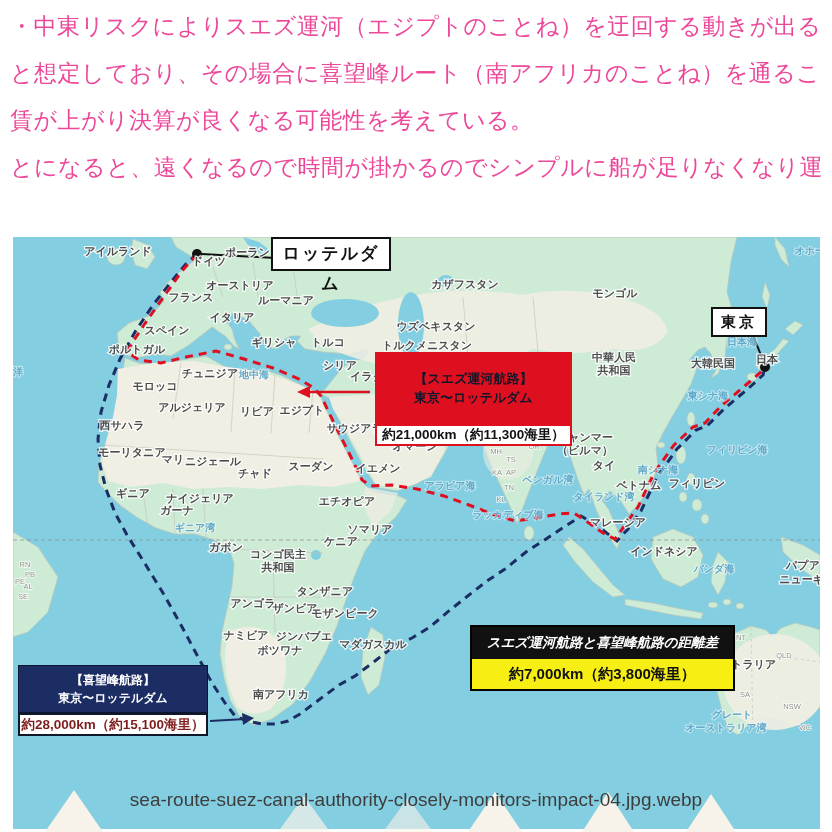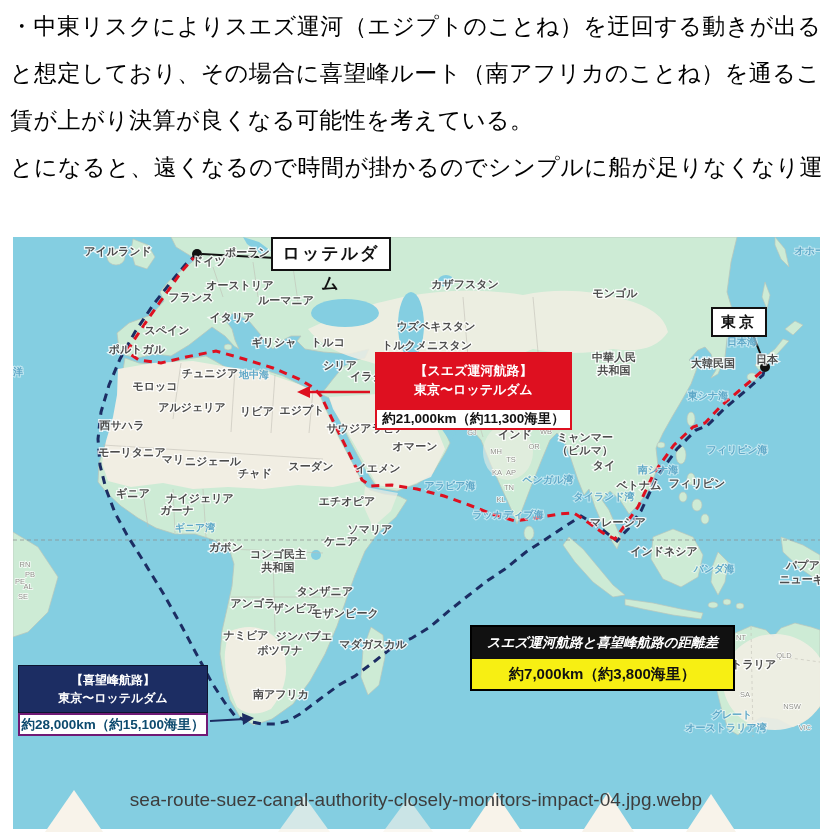--- a/index.html
+++ b/index.html
@@ -1,43 +1,43 @@
 <!DOCTYPE html>
 <html style="--ocean: #84cee1; --land_green: #cdebd5; --land_tan: #f1eee3; --route_suez: #de1020; --route_cape: #1c2d63; --diff_yellow: #f7ef13; --diff_black: #111111; --sea_label: #5fa8c8;"><head>
 <meta charset="utf-8">
 <style>
   html,body{margin:0;padding:0;}
   .page{position:relative;width:832px;height:832px;background:#ffffff;overflow:hidden;
         font-family:"Liberation Sans","DejaVu Sans",sans-serif;}
   
-  .paragraph{position:absolute;left:10px;top:3px;width:800px;color:#000000;
+  .paragraph{position:absolute;left:10px;top:3px;width:800px;color:#ec4899;
              font-size:23px;line-height:47px;letter-spacing:0.5px;}
   .paragraph div{white-space:nowrap;}
   
   .map{position:absolute;left:13px;top:237px;width:807px;height:592px;
        background:var(--ocean,#84cee1);overflow:hidden;}
   .map svg{position:absolute;left:0;top:0;}
   text{text-anchor:middle;font-family:"Liberation Sans","DejaVu Sans",sans-serif;}
   .lbl{paint-order:stroke;stroke:rgba(255,255,255,.85);stroke-width:2.5px;}
   .country{font-size:11px;font-weight:bold;fill:#4c4c4c;}
   .sea{font-size:10px;font-weight:bold;fill:var(--sea_label,#5fa8c8);stroke:rgba(255,255,255,.5);stroke-width:2px;}
   .state{font-size:7.5px;fill:#8f9089;stroke-width:1.5px;}
   
   .callout{position:absolute;text-align:center;font-weight:bold;}
   .box-rotterdam{left:258px;top:0;width:116px;height:30px;background:#fff;border:2px solid #111;
                  font-size:17px;line-height:30px;letter-spacing:2px;color:#111;}
   .box-tokyo{left:698px;top:70px;width:52px;height:26px;background:#fff;border:2px solid #111;
              font-size:15px;line-height:26px;letter-spacing:3px;color:#111;}
   .box-suez{left:362px;top:115px;width:197px;}
-  .box-suez .top{background:var(--route_suez,#de1020);color:#ffffff;padding:9px 0;font-size:13px;line-height:19px;text-align:center;}
+  .box-suez .top{background:var(--route_suez,#de1020);color:#0f172a;padding:17px 0;font-size:13px;line-height:19px;text-align:center;}
   .box-suez .bottom{background:#fff;border:2px solid var(--route_suez,#de1020);color:#111;
                     font-size:13.5px;line-height:18px;}
   .box-cape{left:5px;top:428px;width:190px;}
   .box-cape .top{background:var(--route_cape,#1c2d63);color:#fff;padding:5px 0;font-size:12px;line-height:18px;border:1px solid #0d1530;}
-  .box-cape .bottom{background:#fff;border:2px solid #701a75;color:#0c4a6e;font-size:13.5px;line-height:19px;text-align:center;}
+  .box-cape .bottom{background:#fff;border:2px solid #0f172a;color:#7f1d1d;font-size:13.5px;line-height:19px;text-align:center;}
   .box-diff{left:457px;top:388px;width:261px;border:2px solid #000;}
   .box-diff .top{background:var(--diff_black,#111);color:#fff;font-size:13.5px;line-height:32px;font-style:italic;}
   .box-diff .bottom{background:var(--diff_yellow,#f7ef13);color:#111;font-size:15px;line-height:30px;}
   
   .caption{position:absolute;left:0;width:832px;text-align:center;color:#3d3d3d;font-size:19px;}
   .cap1{top:757px;} .cap2{top:789px;}
   
   .tri{position:absolute;bottom:0;width:0;height:0;border-style:solid;
        border-color:transparent transparent #f8f3ea transparent;}
   .t1{left:45px;border-width:0 29px 42px 29px;}

